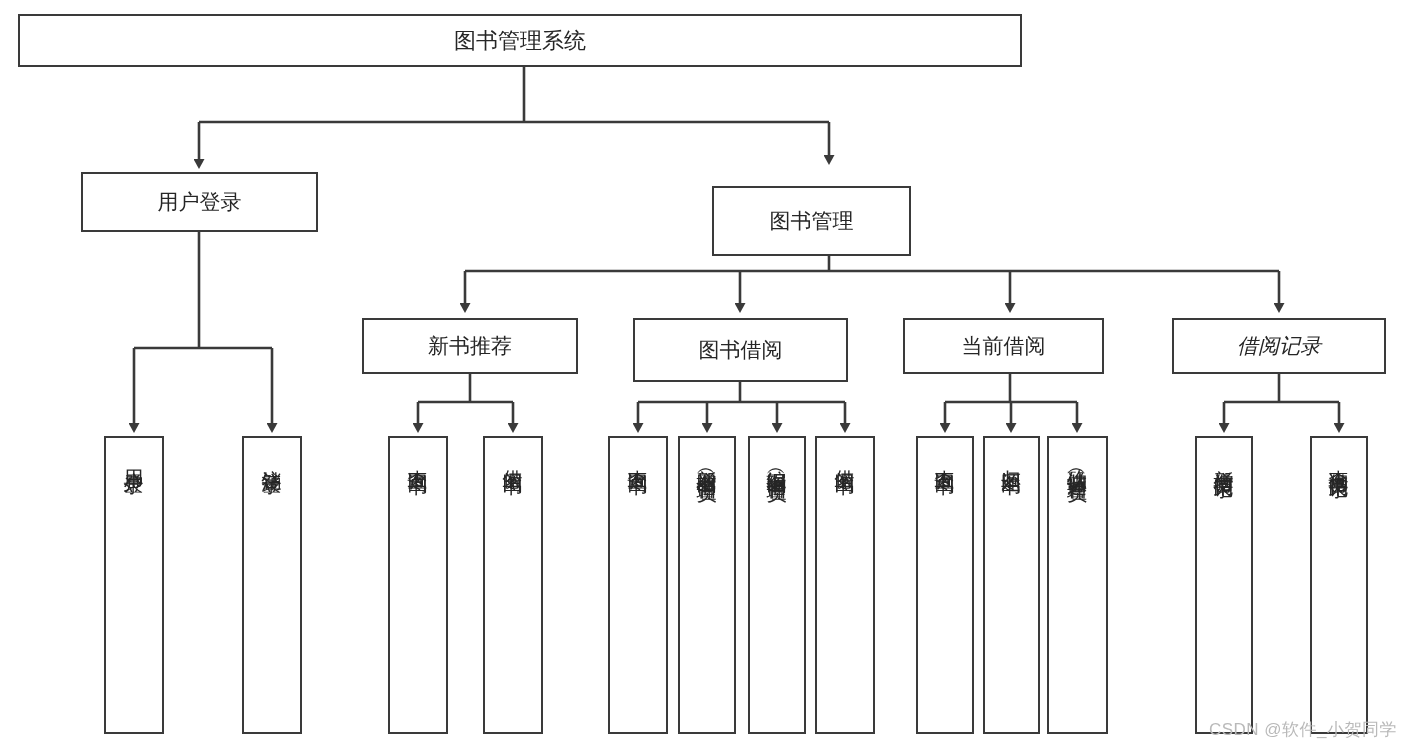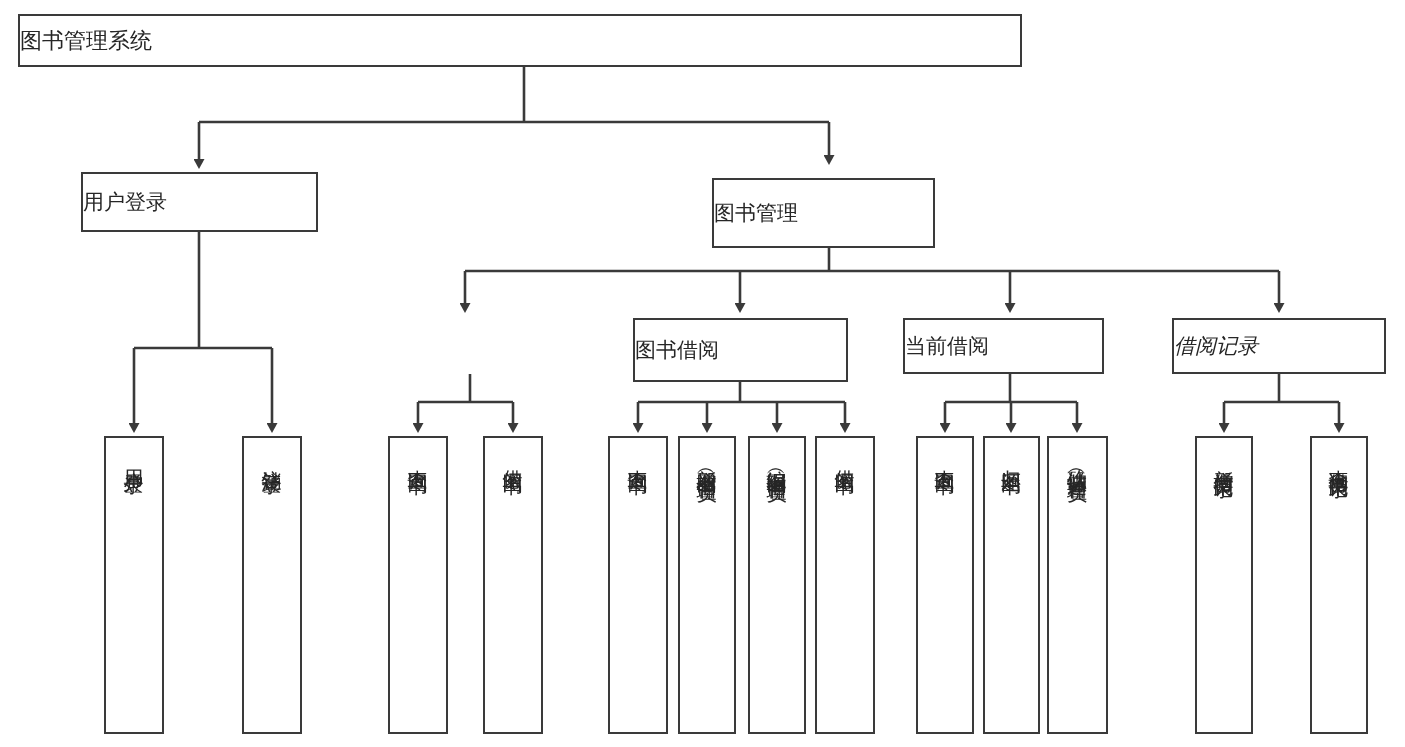--- a/index.html
+++ b/index.html
@@ -25,20 +25,21 @@
     height: 747px;
     pointer-events: none;
   }
   .node {
     position: absolute;
     box-sizing: border-box;
     border: 2px solid #3a3a3a;
     background: #ffffff;
     display: flex;
     align-items: center;
+    justify-content: center;
     color: #262626;
   }
   .node .lbl {
     display: block;
     text-align: center;
     line-height: 1.18;
     white-space: pre;
   }
   
   .node.horiz .lbl {
@@ -126,24 +127,27 @@
   </svg>
 
   <div class="node horiz root" style="left:18px; top:14px; width:1004px; height:53px;">
     <span class="lbl">图书管理系统</span>
   </div>
 
   <div class="node horiz" style="left:81px; top:172px; width:237px; height:60px;">
     <span class="lbl">用户登录</span>
   </div>
 
-  <div class="node horiz" style="left:712px; top:178px; width:223px; height:70px;">
+  <div class="node horiz" style="left:712px; top:186px; width:199px; height:70px;">
     <span class="lbl">图书管理</span>
   </div>
 
+  <div class="node horiz" style="left:362px; top:318px; width:216px; height:56px;">
+    <span class="lbl">新书推荐</span>
+  </div>
 
   <div class="node horiz" style="left:633px; top:318px; width:215px; height:64px;">
     <span class="lbl">图书借阅</span>
   </div>
 
   <div class="node horiz" style="left:903px; top:318px; width:201px; height:56px;">
     <span class="lbl">当前借阅</span>
   </div>
 
   <div class="node horiz" style="left:1172px; top:318px; width:214px; height:56px;font-style:italic;">
@@ -195,14 +199,15 @@
   </div>
 
   <div class="node vert" style="left:1195px; top:436px; width:58px; height:298px;">
     <span class="lbl">新增借阅记录</span>
   </div>
 
   <div class="node vert" style="left:1310px; top:436px; width:58px; height:298px;">
     <span class="lbl">查询借阅记录</span>
   </div>
 
+  <div class="watermark">CSDN @软件_小贺同学</div>
 
 </div>
 
 </body></html>

